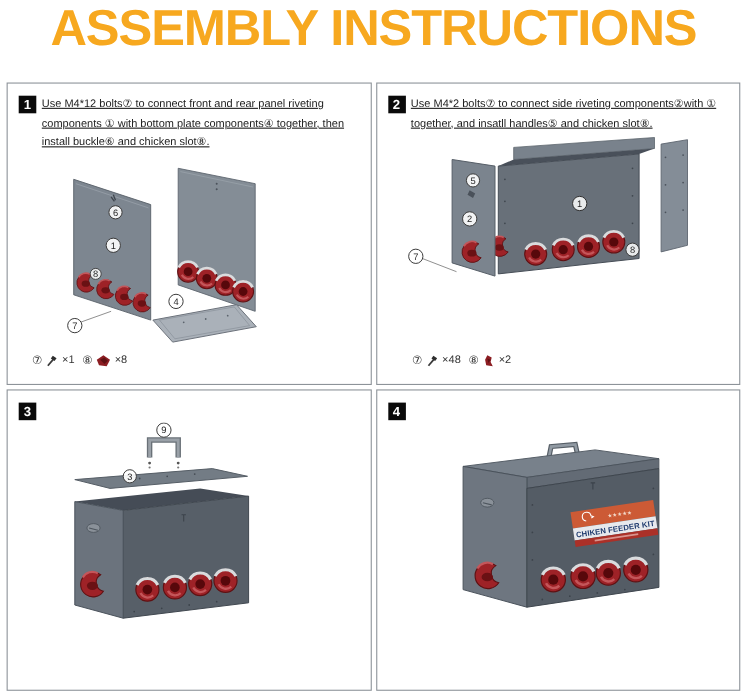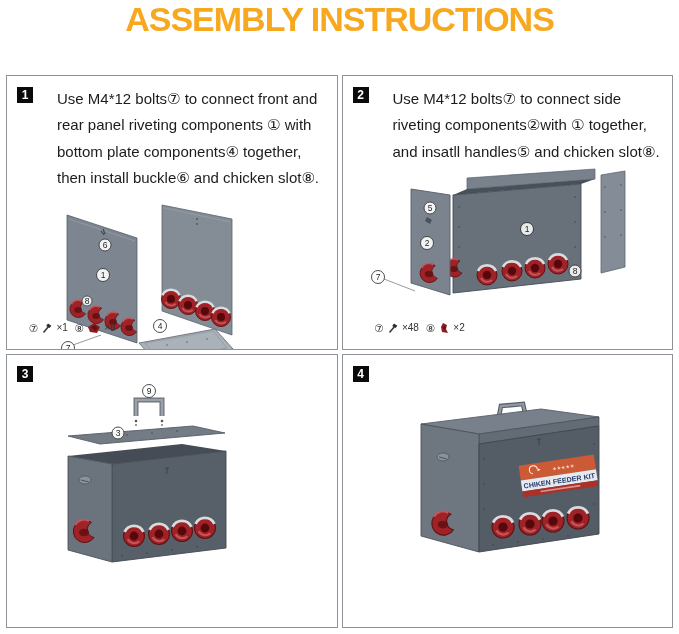--- a/index.html
+++ b/index.html
@@ -3,41 +3,42 @@
 <meta charset="utf-8">
 <style>
   html,body{margin:0;padding:0;}
   body{
     width:679px;height:634px;background:#ffffff;
     font-family:"Liberation Sans","DejaVu Sans",sans-serif;
     color:#222;position:relative;overflow:hidden;
   }
   .page-title{
     margin:0;padding-top:2px;text-align:center;
-    font-size:34px;font-weight:bold;letter-spacing:-1px;
+    font-size:46px;font-weight:bold;letter-spacing:-1px;
     color:#F7A81F;line-height:1.0;
   }
   .grid{
     position:absolute;left:6px;right:6px;top:75px;bottom:6px;
     display:grid;grid-template-columns:1fr 1fr;grid-template-rows:1fr 1fr;
     gap:4px;
   }
   .step-box{
     border:1px solid #8d9399;background:#fff;position:relative;
     padding:10px 10px 6px 10px;box-sizing:border-box;overflow:hidden;
   }
   .step-head{display:flex;align-items:flex-start;}
   .step-badge{
     flex:0 0 auto;width:16px;height:16px;background:#0a0a0a;color:#fff;
     font-size:12px;font-weight:bold;display:flex;align-items:center;justify-content:center;
     margin-top:1px;
   }
   .step-text{
-    margin-left:24px;font-size:15px;line-height:1.75;color:#1c1c1c;
+    margin-left:5px;font-size:10px;line-height:1.75;color:#1c1c1c;
     max-width:300px;
+    text-decoration:underline;
   }
   .diagram-wrap{display:flex;justify-content:center;margin-top:2px;}
   .hardware-note{
     position:absolute;bottom:15px;display:flex;align-items:center;gap:3px;
     font-size:10px;color:#333;
   }
   .hw-left{left:22px;}
   .hw-left2{left:32px;}
   .circ-ref{font-size:10.5px;}
   svg text{font-family:"Liberation Sans","DejaVu Sans",sans-serif;}
@@ -136,21 +137,21 @@
         <polygon points="1,5 7,1 13,5 10,11 3,10" fill="#8c1d22"></polygon>
         <polygon points="4,5 8,3 11,6 8,9" fill="#5f1113"></polygon>
       </svg>
       <span>×8</span>
     </div>
   </div>
 
   <div class="step-box">
     <div class="step-head">
       <div class="step-badge">2</div>
-      <div class="step-text">Use M4*12 bolts⑦ to connect side riveting components②with ① together, and insatll handles⑤ and chicken slot⑧.</div>
+      <div class="step-text">Use M4*2 bolts⑦ to connect side riveting components②with ① together, and insatll handles⑤ and chicken slot⑧.</div>
     </div>
     <div class="diagram-wrap">
       <svg width="309" height="170" viewBox="0 0 309 170">
 
         <polygon points="114,22 242,12 242,2 114,11" fill="#79828c" stroke="#59616a" stroke-width="0.7"></polygon>
 
         <polygon points="100,28 114,22 242,12 228,17" fill="#49505a"></polygon>
 
         <polygon points="100,28 228,17 228,112 100,126" fill="#687079" stroke="#454c55" stroke-width="0.9"></polygon>
         <circle cx="106" cy="40" r="0.8" fill="#3f464e"></circle>

